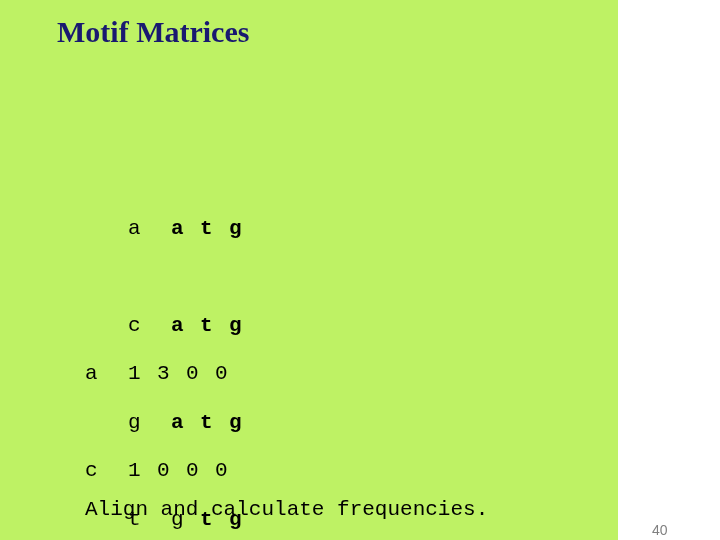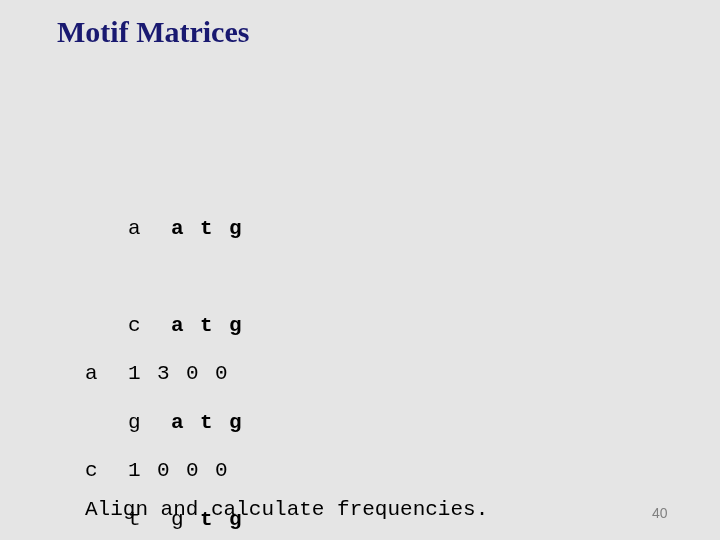--- a/index.html
+++ b/index.html
@@ -11,23 +11,23 @@
     width: 720px;
     height: 540px;
     position: relative;
     overflow: hidden;
     font-family: "Liberation Sans", sans-serif;
   }
 
   #slide {
     position: absolute;
     left: 0; top: 0;
-    width: 720px;
+    width: 618px;
     height: 540px;
-    background: #e5e5e5;
+    background: #bef264;
   }
 
   
   #slide-title {
     position: absolute;
     left: 57px;
     top: 14px;
     font-family: "Liberation Serif", "DejaVu Serif", serif;
     font-weight: bold;
     font-size: 30px;
@@ -99,21 +99,21 @@
     white-space: pre;
     height: 30px;
     line-height: 30px;
     font-family: Liberation Mono, monospace;
   }
 
   
   #page-number {
     position: absolute;
     left: 652px;
-    top: 504px;
+    top: 521px;
     width: 30px;
     text-align: left;
     font-family: "Liberation Sans", sans-serif;
     font-size: 14px;
     line-height: 18px;
     color: #808080;
     white-space: pre;
   }
 </style>
 </head>

